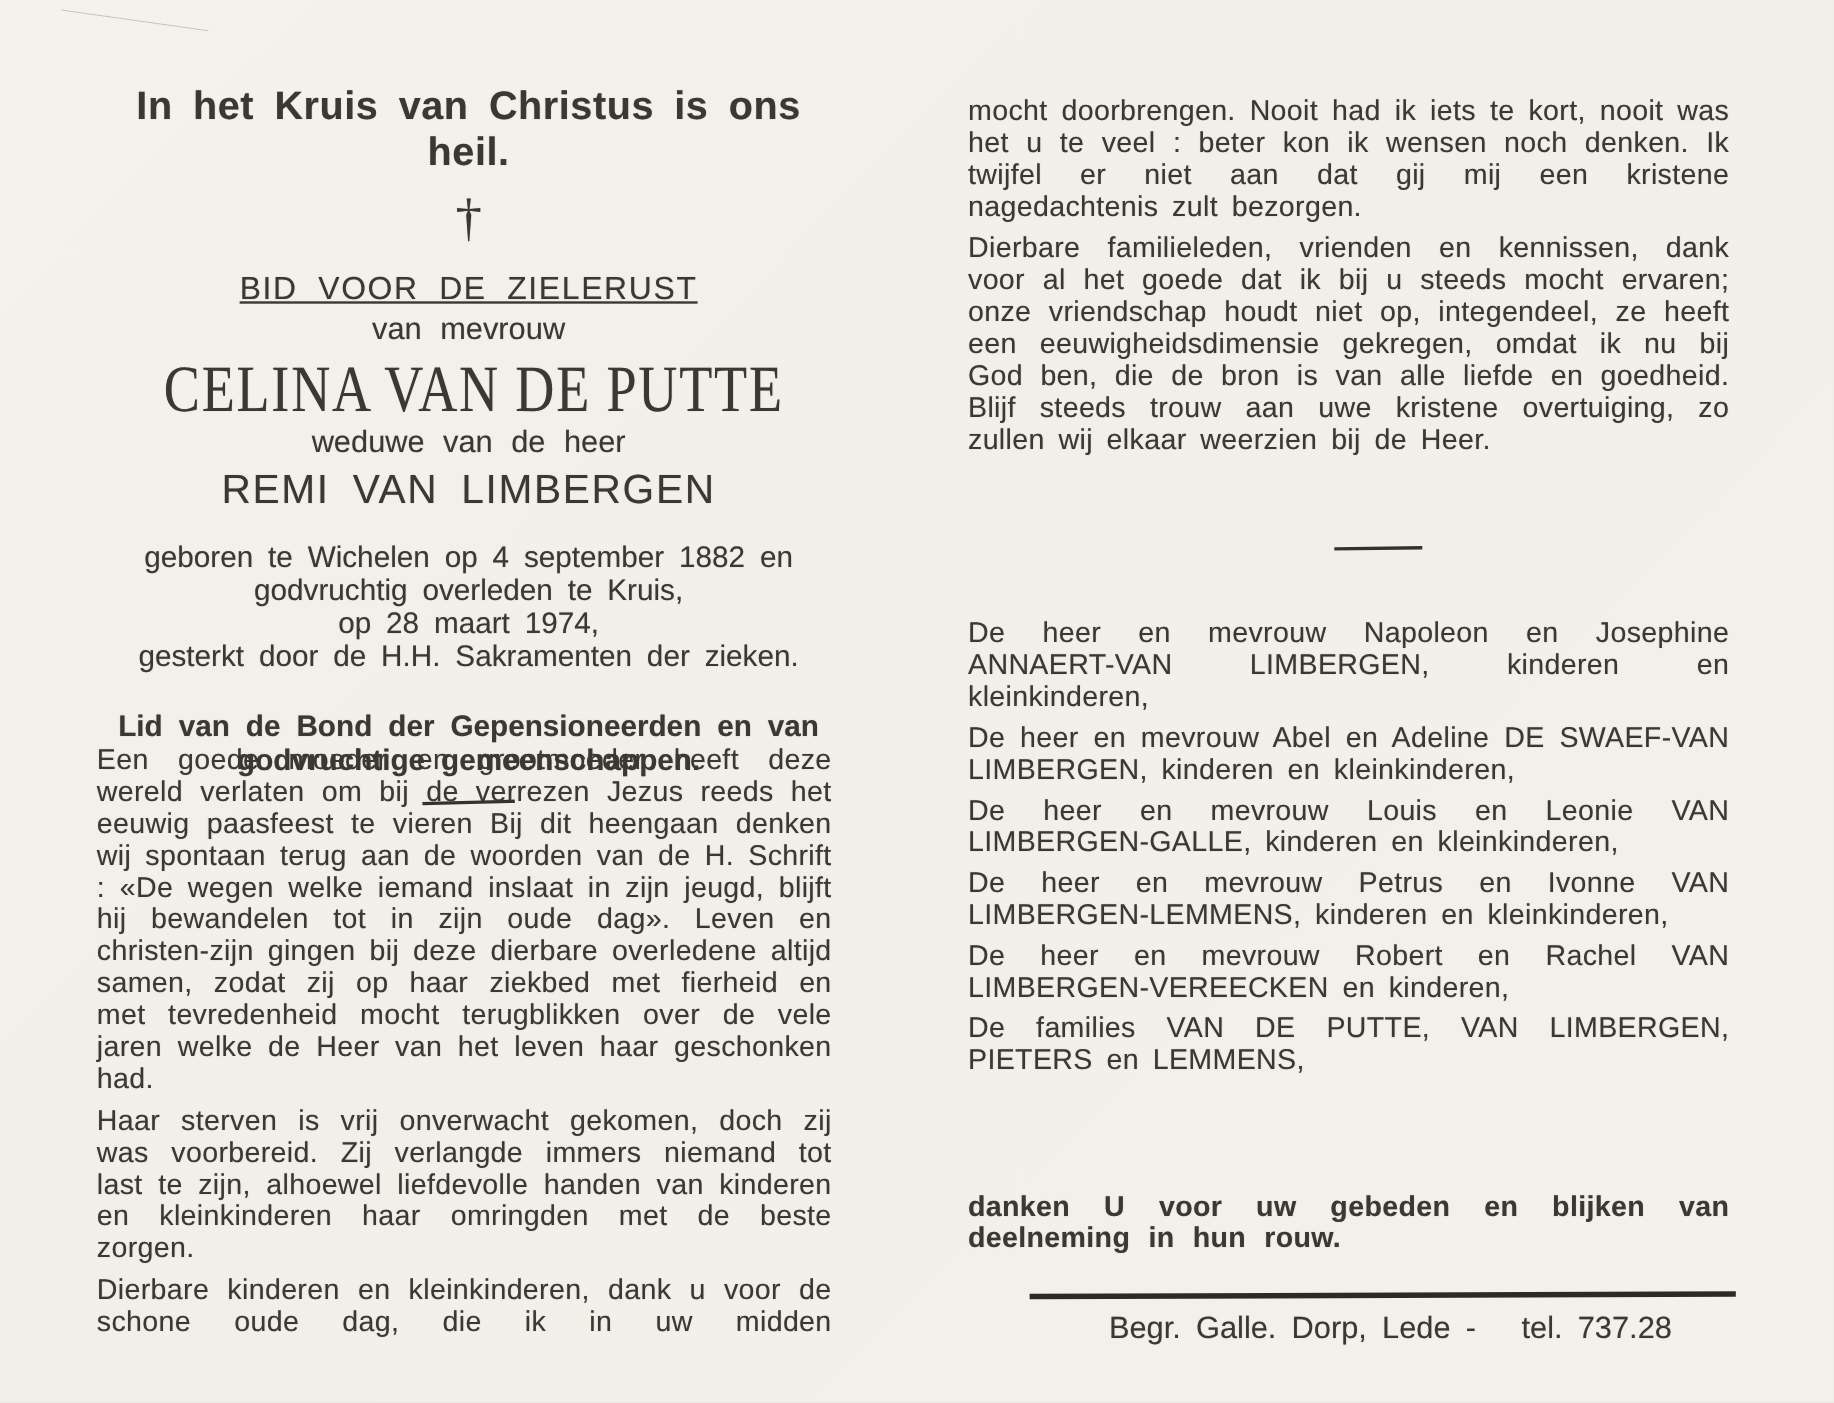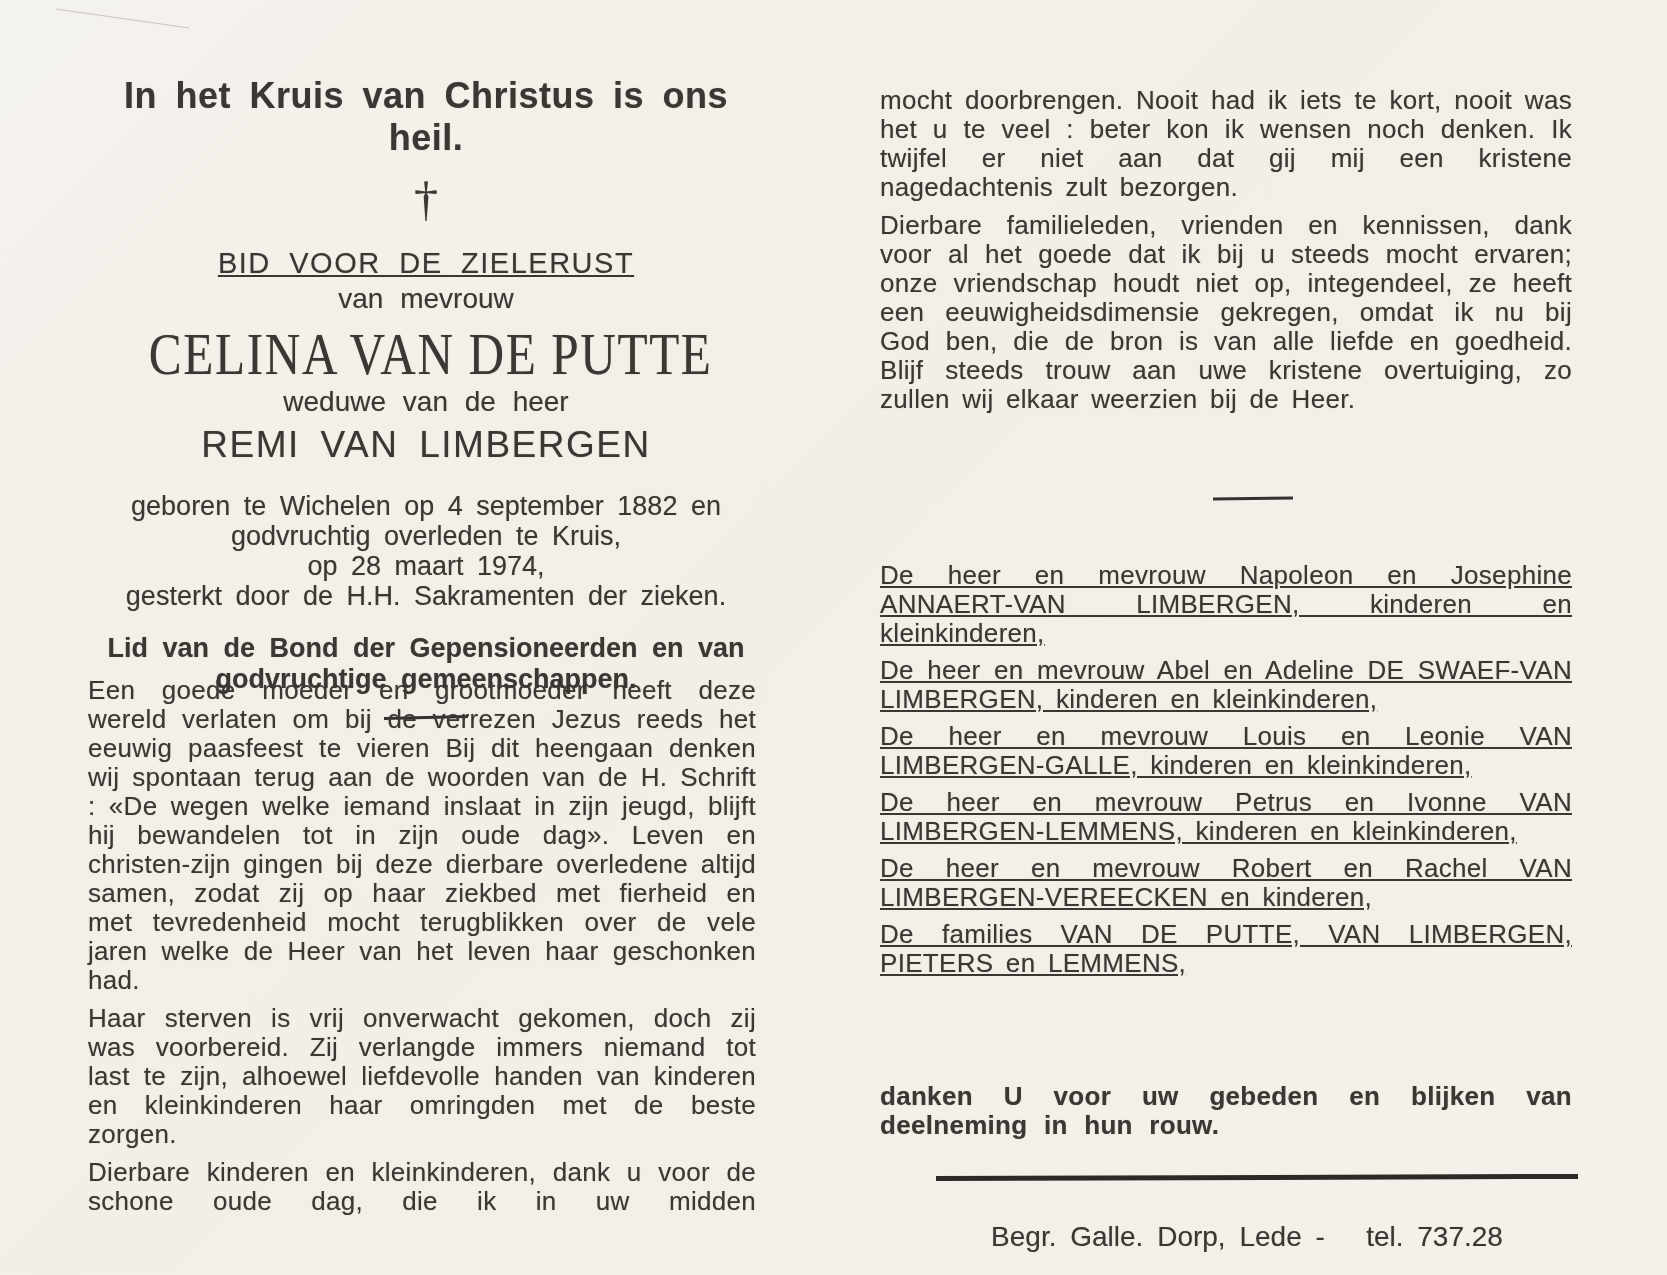--- a/index.html
+++ b/index.html
@@ -24,39 +24,39 @@
   .pray-title{font-size:29px;letter-spacing:1.5px;word-spacing:9px;margin-top:24px;text-decoration:underline;}
   .pray-sub{font-size:28px;word-spacing:9px;margin-top:3px;}
   .deceased{
     font-family:"Liberation Serif",serif;font-size:60px;line-height:1;
     letter-spacing:2px;margin-top:9px;transform:scaleX(.82);transform-origin:center;
     white-space:nowrap;
   }
   .relation{font-size:28px;word-spacing:9px;margin-top:2px;}
   .husband{font-size:37px;font-weight:normal;letter-spacing:1.5px;word-spacing:9px;margin-top:6px;}
   .vitals{font-size:27px;line-height:30px;word-spacing:6px;margin-top:25px;}
-  .membership{font-size:27px;line-height:31px;font-weight:bold;word-spacing:7px;margin-top:22px;}
+  .membership{font-size:27px;line-height:31px;font-weight:bold;word-spacing:7px;margin-top:34px;}
   .divider{width:84px;height:3px;background:#34322e;margin:21px auto 0 auto;transform:rotate(-1.5deg);}
   .body-text{position:absolute;left:0;width:668px;font-size:26px;line-height:29px;
     text-align:justify;word-spacing:5px;letter-spacing:.3px;}
   .body-left{top:601px;}
   .body-text p{margin:0 0 9px 0;}
   .body-text p.cont{text-align-last:justify;}
   
   .col-right{position:absolute;left:880px;top:0;width:692px;}
   .body-right{top:86px;width:692px;}
   .divider-r{position:absolute;left:333px;top:497px;width:80px;height:3px;background:#34322e;transform:rotate(-.8deg);}
   .families{position:absolute;left:0;top:561px;width:692px;font-size:26px;line-height:29px;
     text-align:justify;word-spacing:5px;letter-spacing:.3px;}
-  .families .fam{margin:0 0 8px 0;text-decoration:underline;}
+  .families .fam{margin:0 0 8px 0;}
   .thanks{position:absolute;left:0;top:1082px;width:692px;font-size:26px;line-height:29px;
     font-weight:bold;text-align:justify;word-spacing:9px;letter-spacing:.3px;}
   .footer-rule{position:absolute;left:56px;top:1175px;width:642px;height:5px;background:#2c2a27;transform:rotate(-.2deg);}
-  .undertaker{position:absolute;left:47px;top:1191px;width:640px;text-align:center;
-    font-size:28px;word-spacing:6px;white-space:pre;margin-top:30px;}
+  .undertaker{position:absolute;left:64px;top:1191px;width:640px;text-align:center;
+    font-size:28px;word-spacing:6px;white-space:pre;}
 </style>
 </head>
 <body>
 
 <div class="page">
   <div class="crease"></div>
 
   <section class="col-left">
     <div class="hdr">
       <div class="motto">In het Kruis van Christus is ons heil.</div>

